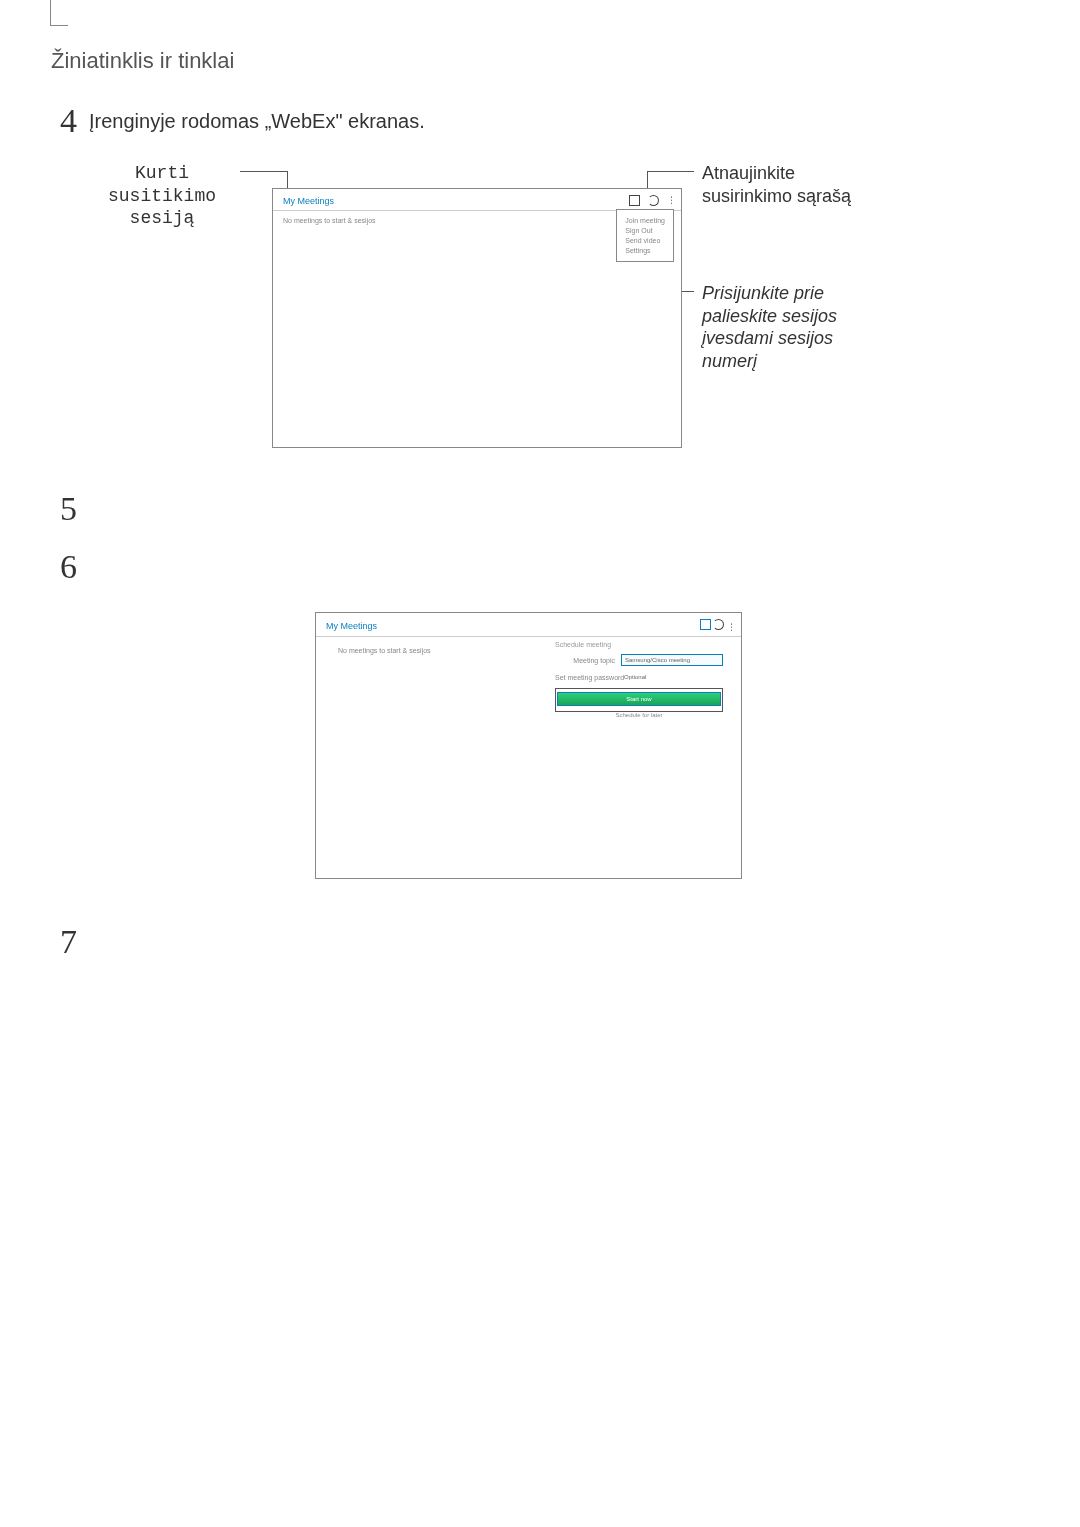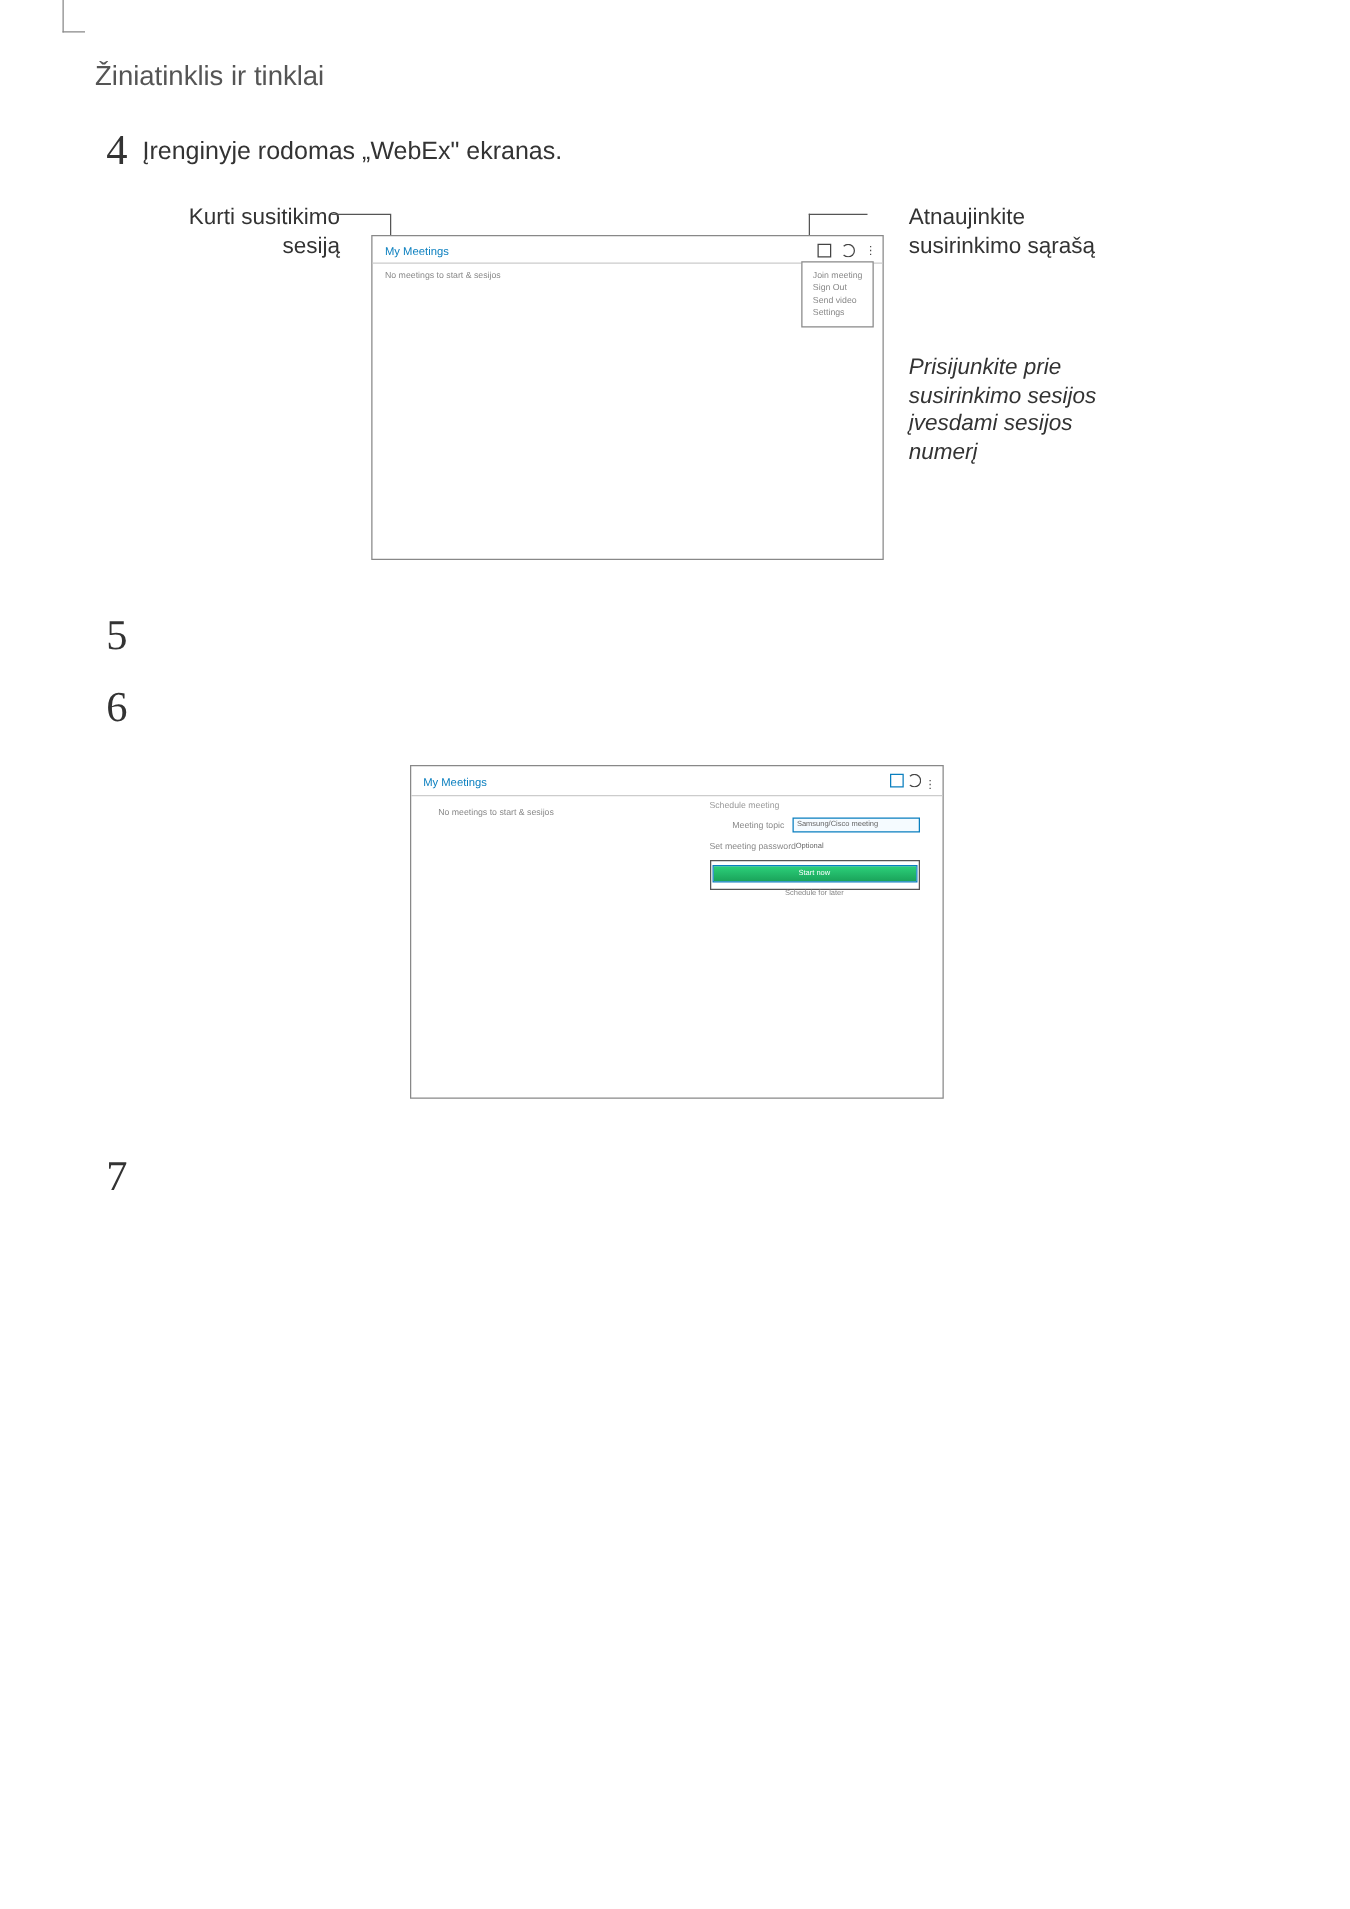--- a/index.html
+++ b/index.html
@@ -7,21 +7,21 @@
     padding: 0;
     background: #fff;
     font-family: Arial, Helvetica, sans-serif;
     color: #222;
   }
   .page {
     width: 1080px;
     height: 1527px;
     position: relative;
     box-sizing: border-box;
-    padding: 40px 70px 0 72px;
+    padding: 40px 70px 0 47px;
   }
   .top-mark {
     position: absolute;
     top: 0;
     left: 50px;
     width: 1px;
     height: 26px;
     background: #888;
   }
   .top-mark::after {
@@ -289,34 +289,34 @@
 
   <div class="header">Žiniatinklis ir tinklai</div>
 
   <div class="step">
     <div class="step-num">4</div>
     <div class="step-text">Įrenginyje rodomas „WebEx" ekranas.</div>
   </div>
 
   <div class="figure-anno">
 
-    <div class="anno-label" style="left:0; top:-4px; width:170px; text-align:right;">Kurti susitikimo sesiją</div>
+    <div class="anno-label" style="left:0; top:-4px; width:170px; text-align:center;font-family:Liberation Mono, monospace;">Kurti susitikimo sesiją</div>
     <div class="callout-line h" style="left:163px; top:5px; width:47px;"></div>
     <div class="callout-line v" style="left:210px; top:5px; height:20px;"></div>
 
     <div class="anno-label" style="left:625px; top:-4px;">
       <span>Atnaujinkite</span><br>
       <span>susirinkimo sąrašą</span>
     </div>
     <div class="callout-line h" style="right:316px; top:5px; width:47px;"></div>
     <div class="callout-line v" style="right:362px; top:5px; height:30px;"></div>
 
     <div class="anno-label" style="left:625px; top:116px;font-style:italic;">
       <span>Prisijunkite prie</span><br>
-      <span>susirinkimo sesijos</span><br>
+      <span>palieskite sesijos</span><br>
       <span>įvesdami sesijos</span><br>
       <span>numerį</span>
     </div>
     <div class="callout-line h" style="right:316px; top:125px; width:305px;"></div>
 
     <div class="outline-box" style="right:333px; top:30px; width:17px; height:17px;"></div>
 
     <div class="outline-box" style="right:347px; top:52px; width:68px; height:65px;"></div>
 
     <div class="mock" style="left:195px; top:22px; width:410px; height:260px;">

